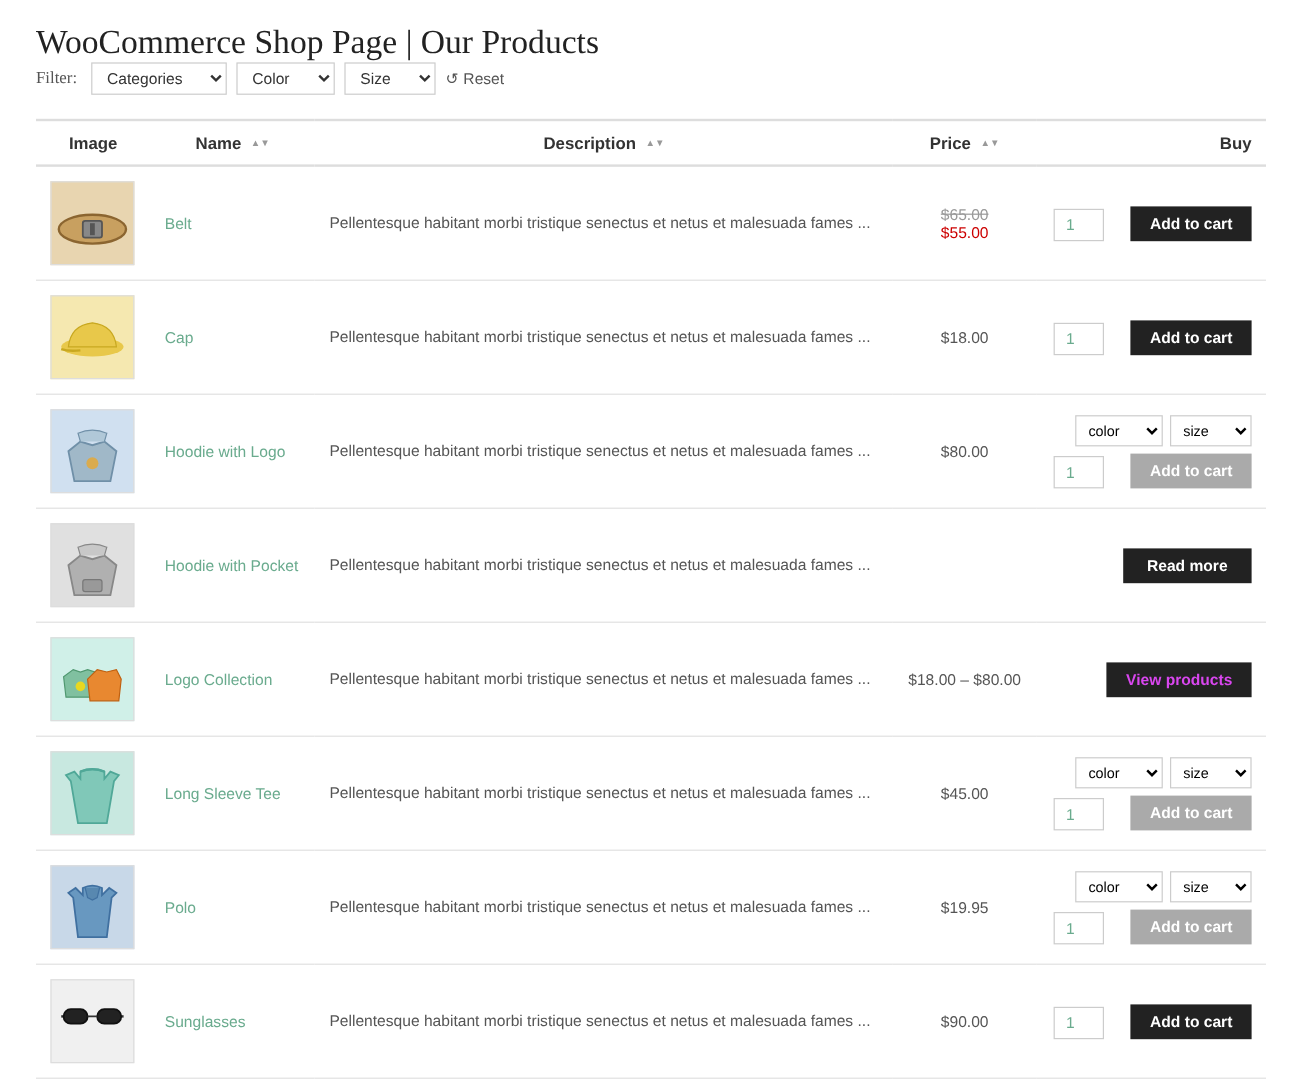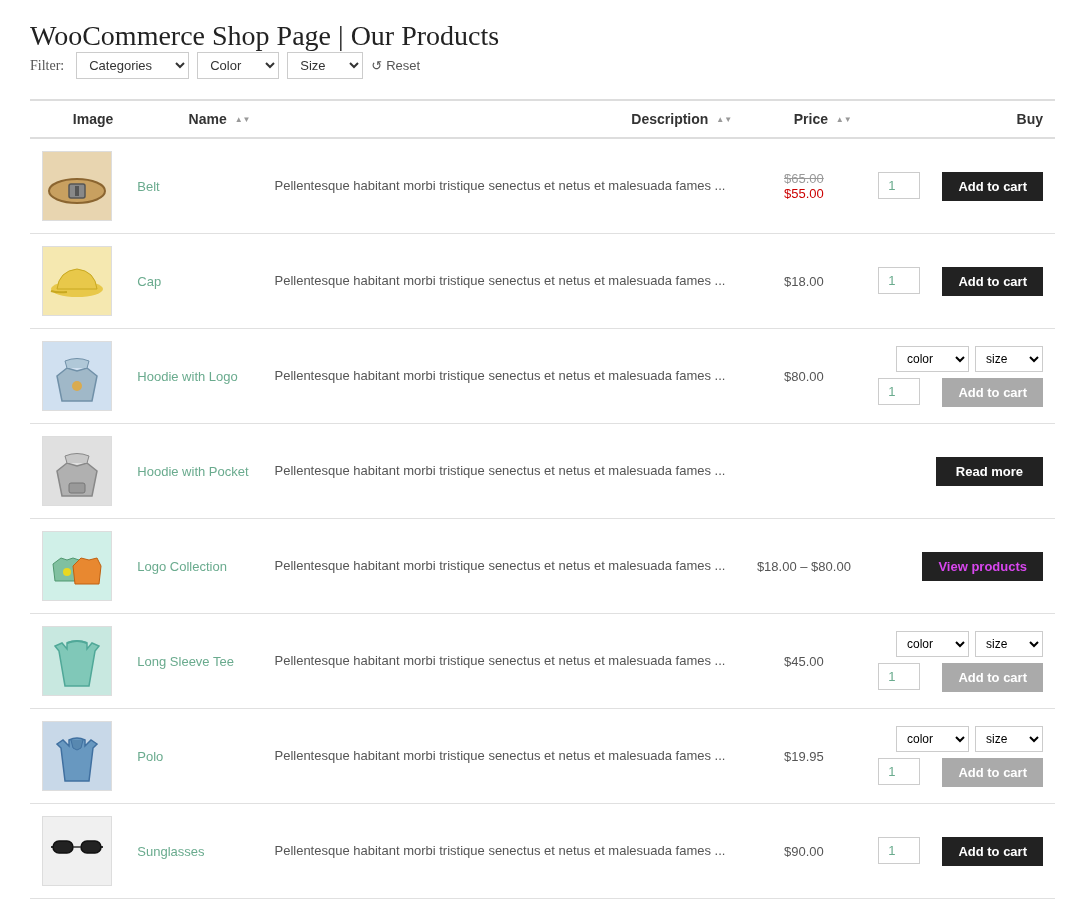--- a/index.html
+++ b/index.html
@@ -67,21 +67,21 @@
     table {
       width: 100%;
       border-collapse: collapse;
     }
     thead tr {
       border-top: 2px solid #ddd;
       border-bottom: 2px solid #ddd;
     }
     thead th {
       padding: 10px 12px;
-      text-align: right;
+      text-align: center;
       font-size: 14px;
       font-weight: bold;
       color: #333;
       font-family: Arial, sans-serif;
     }
     thead th.col-buy {
       text-align: right;
     }
     thead th .sort-arrows {
       display: inline-flex;
@@ -140,21 +140,21 @@
     }
     .price-sale {
       color: #c00;
       font-weight: normal;
     }
     .buy-area {
       text-align: right;
     }
     .buy-row {
       display: flex;
-      align-items: flex-start;
+      align-items: flex-end;
       justify-content: flex-end;
       gap: 22px;
       flex-wrap: wrap;
     }
     .qty-input {
       width: 42px;
       border: 1px solid #ccc;
       padding: 5px 4px;
       text-align: center;
       font-size: 13px;

